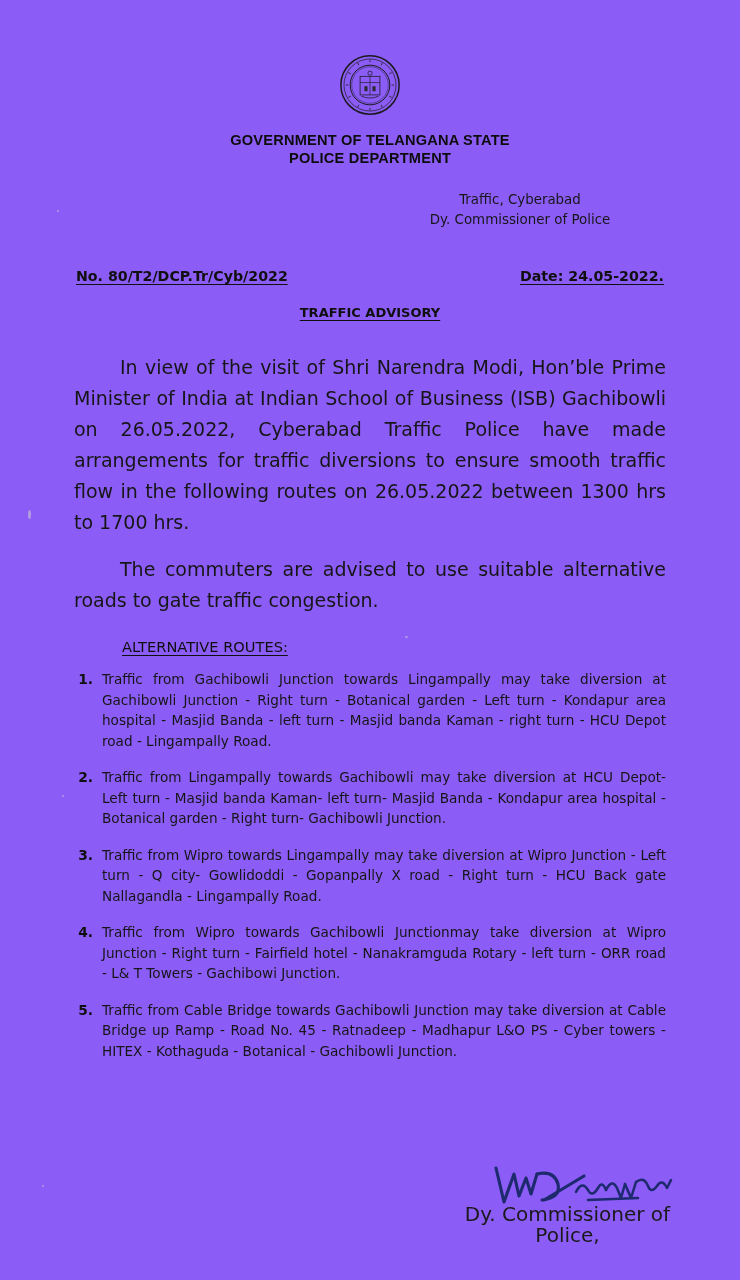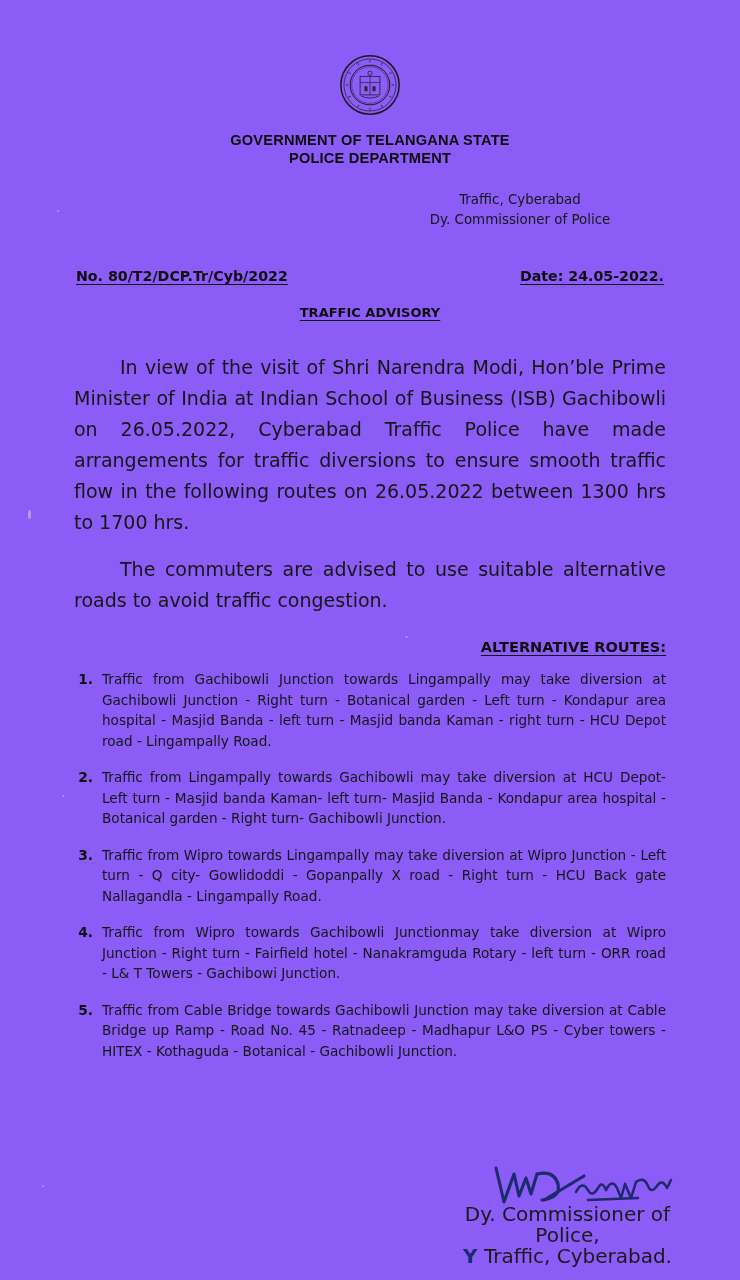--- a/index.html
+++ b/index.html
@@ -116,23 +116,22 @@
     line-height: 31px;
     text-indent: 46px;
     color: #161616;
   }
   p.para.tight { margin-bottom: 13px; }
 
   
   .section-heading {
     margin: 22px 0 14px 48px;
     font-size: 14.6px;
-    font-weight: bold;
+    font-weight: normal;
     color: #0f0f0f;
-    text-align: right;
   }
   .section-heading span {
     text-decoration: underline;
     text-underline-offset: 2.5px;
   }
 
   
   .routes { margin: 0; padding: 0; list-style: none; }
   .route-item {
     display: flex;
@@ -267,21 +266,21 @@
     <span>No. 80/T2/DCP.Tr/Cyb/2022</span>
     <span>Date: 24.05-2022.</span>
   </div>
 
   <div class="advisory-title">
     <span>TRAFFIC ADVISORY</span>
   </div>
 
   <div class="body-area">
     <p class="para">In view of the visit of Shri Narendra Modi, Hon’ble Prime Minister of India at Indian School of Business (ISB) Gachibowli on 26.05.2022, Cyberabad Traffic Police have made arrangements for traffic diversions to ensure smooth traffic flow in the following routes on 26.05.2022 between 1300 hrs to 1700 hrs.</p>
-    <p class="para tight">The commuters are advised to use suitable alternative roads to avoid traffic congestion.</p>
+    <p class="para tight">The commuters are advised to use suitable alternative roads to gate traffic congestion.</p>
 
     <div class="section-heading">
       <span>ALTERNATIVE ROUTES:</span>
     </div>
 
     <ul class="routes">
       <li class="route-item">
         <div class="route-num">1.</div>
         <div class="route-text">Traffic from Gachibowli Junction towards Lingampally may take diversion at Gachibowli Junction - Right turn - Botanical garden - Left turn - Kondapur area hospital - Masjid Banda - left turn - Masjid banda Kaman - right turn - HCU Depot road - Lingampally Road.</div>
       </li>
@@ -315,17 +314,16 @@
       <g fill="none" stroke="#1d2a6e" stroke-width="2.5" stroke-linecap="round" stroke-linejoin="round">
         <path d="M88 32 Q94 20 100 30 Q104 38 110 28 Q114 20 118 30"></path>
         <path d="M118 30 Q124 18 129 28 L133 38 L137 24"></path>
         <path d="M137 24 L143 38 L148 22"></path>
         <path d="M148 22 Q156 16 160 26 Q163 34 169 26 Q174 18 179 28 L183 20"></path>
         <path d="M100 40 L150 38"></path>
       </g>
     </svg>
     <div class="sign-lines">
       <span>Dy. Commissioner of Police,</span>
-      <span class="l2"><span class="ymark">Y</span> <span>Traffic, Cyberabad.</span></span>
     </div>
   </div>
 
 </div>
 
 </body></html>

